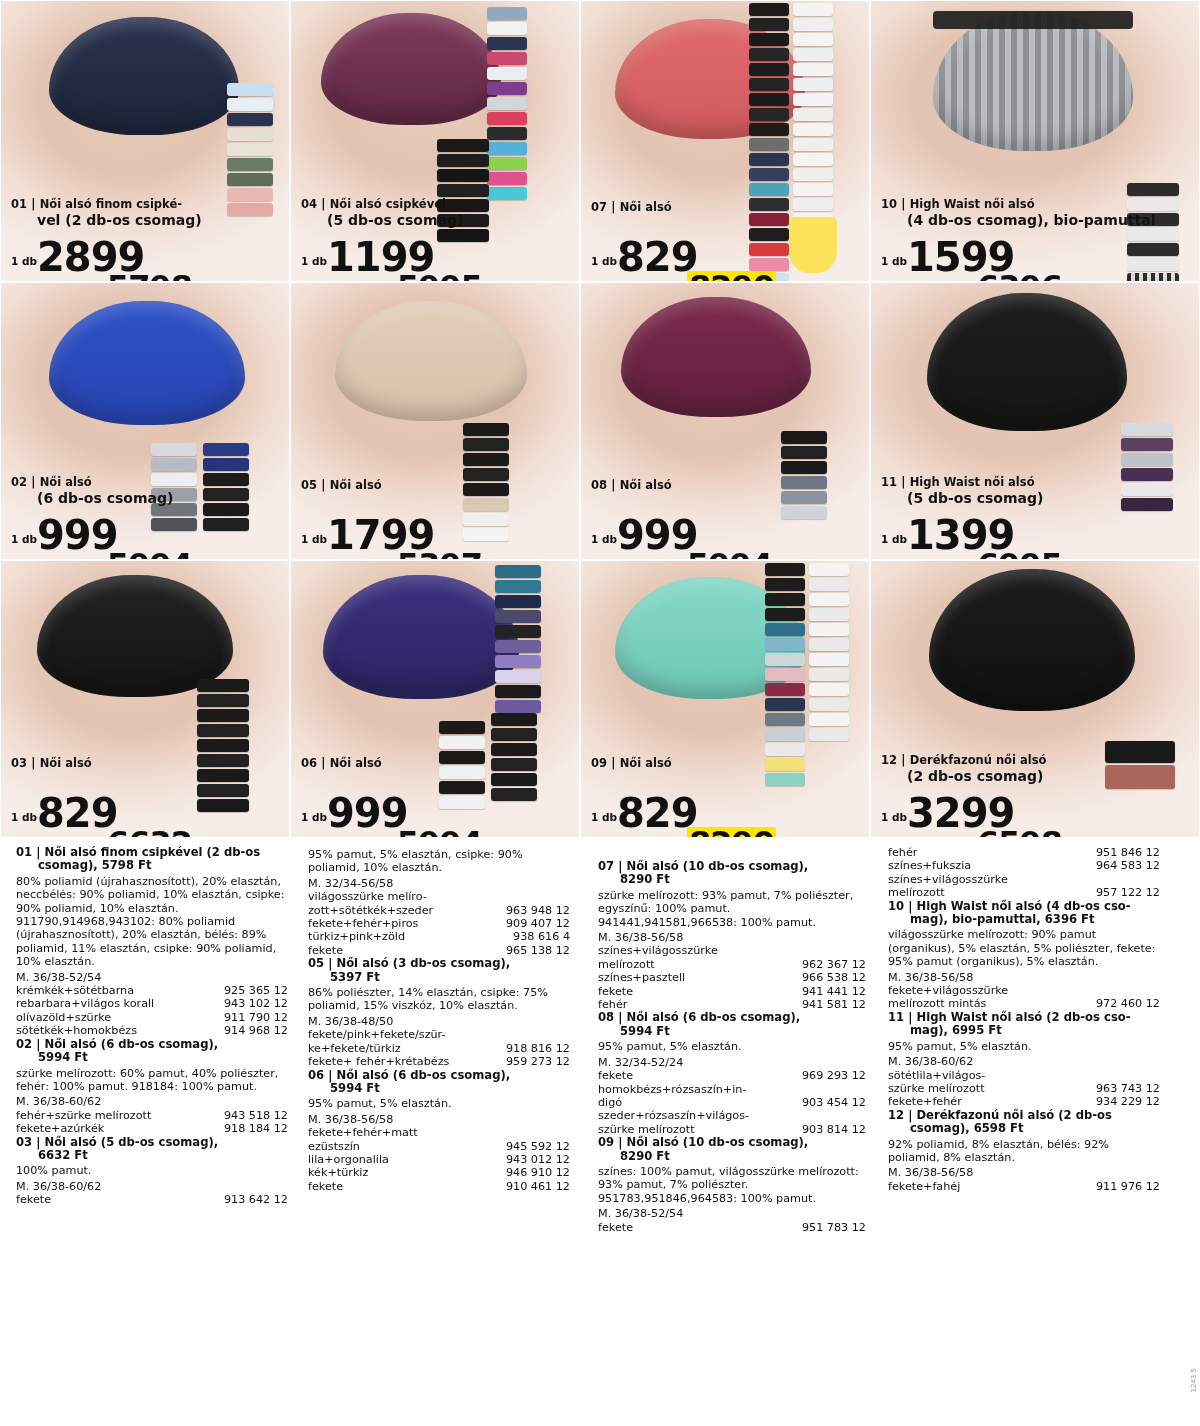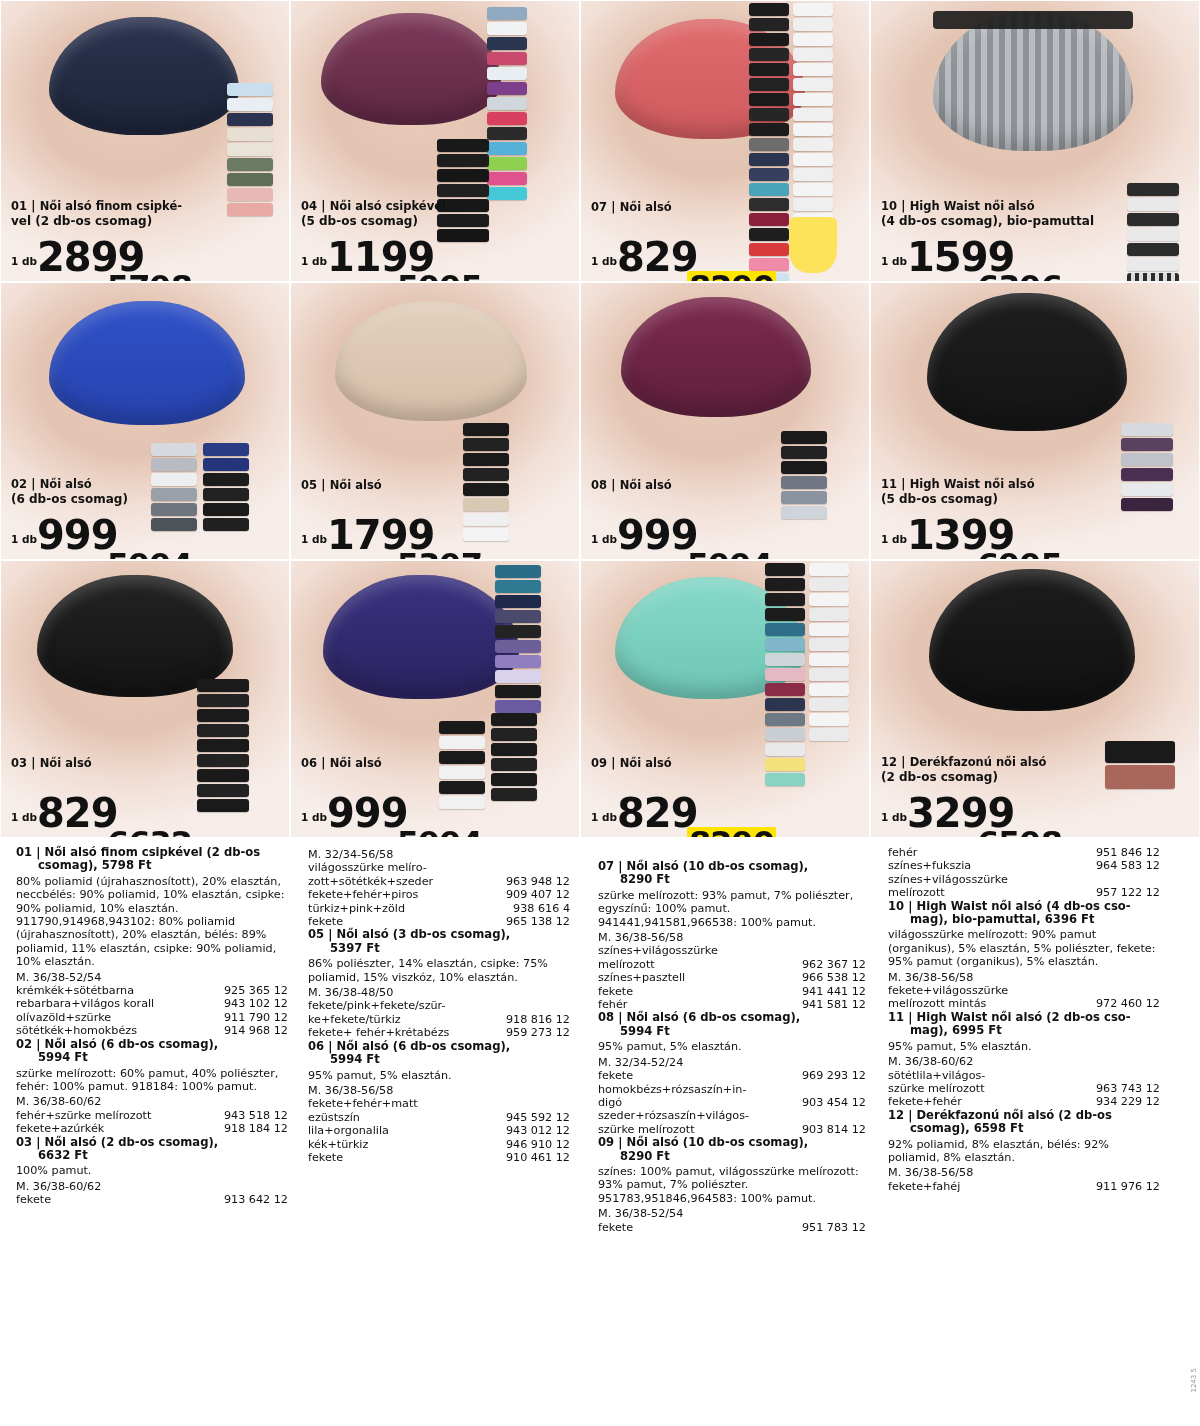--- a/index.html
+++ b/index.html
@@ -53,21 +53,21 @@
   .stack.w70 i{width:70px;}
 
   
   .cap{position:absolute;left:10px;bottom:6px;right:8px;z-index:6;}
   .cap .num{
     font-weight:bold;font-size:11.5px;color:#111;letter-spacing:.1px;
   }
   .cap .title{
     display:inline;font-weight:bold;font-size:11.5px;color:#111;
   }
-  .cap .sub{font-weight:bold;font-size:12px;color:#111;display:block;}
+  .cap .sub{font-weight:bold;font-size:14px;color:#111;margin-left:26px;display:block;}
   .priceline{position:relative;height:46px;margin-top:1px;}
   .unitlbl{
     position:absolute;left:0;bottom:8px;font-size:10.5px;font-weight:bold;color:#111;
   }
   .price1{
     position:absolute;left:26px;bottom:-2px;
     font-size:40px;font-weight:bold;color:#111;letter-spacing:-1px;line-height:40px;
     font-family:"DejaVu Sans", sans-serif;
   }
   .price2{
@@ -561,35 +561,36 @@
             <span class="r">943 518 12</span>
           </div>
         <div class="row">
             <span class="l">fekete+azúrkék</span>
             <span class="r">918 184 12</span>
           </div>
       </div>
 
       <div>
         <div class="itemhead">
-          <span class="n">03</span><span> | </span><span>Női alsó (2 db-os csomag),</span>
+          <span class="n">03</span><span> | </span><span>Női alsó (5 db-os csomag),</span>
           <span class="cont">6632 Ft</span>
         </div>
         <div class="body">100% pamut.</div>
         <div class="body">M. 36/38-60/62</div>
         <div class="row">
             <span class="l">fekete</span>
             <span class="r">913 642 12</span>
           </div>
       </div>
     </div>
 
     <div class="col c2">
 
       <div>
+        <div class="body">95% pamut, 5% elasztán, csipke: 90% poliamid, 10% elasztán.</div>
         <div class="body">M. 32/34-56/58</div>
         <div class="row">
             <span class="l">világosszürke melíro-</span>
             <span class="r"></span>
           </div>
         <div class="row">
             <span class="l">zott+sötétkék+szeder</span>
             <span class="r">963 948 12</span>
           </div>
         <div class="row">

